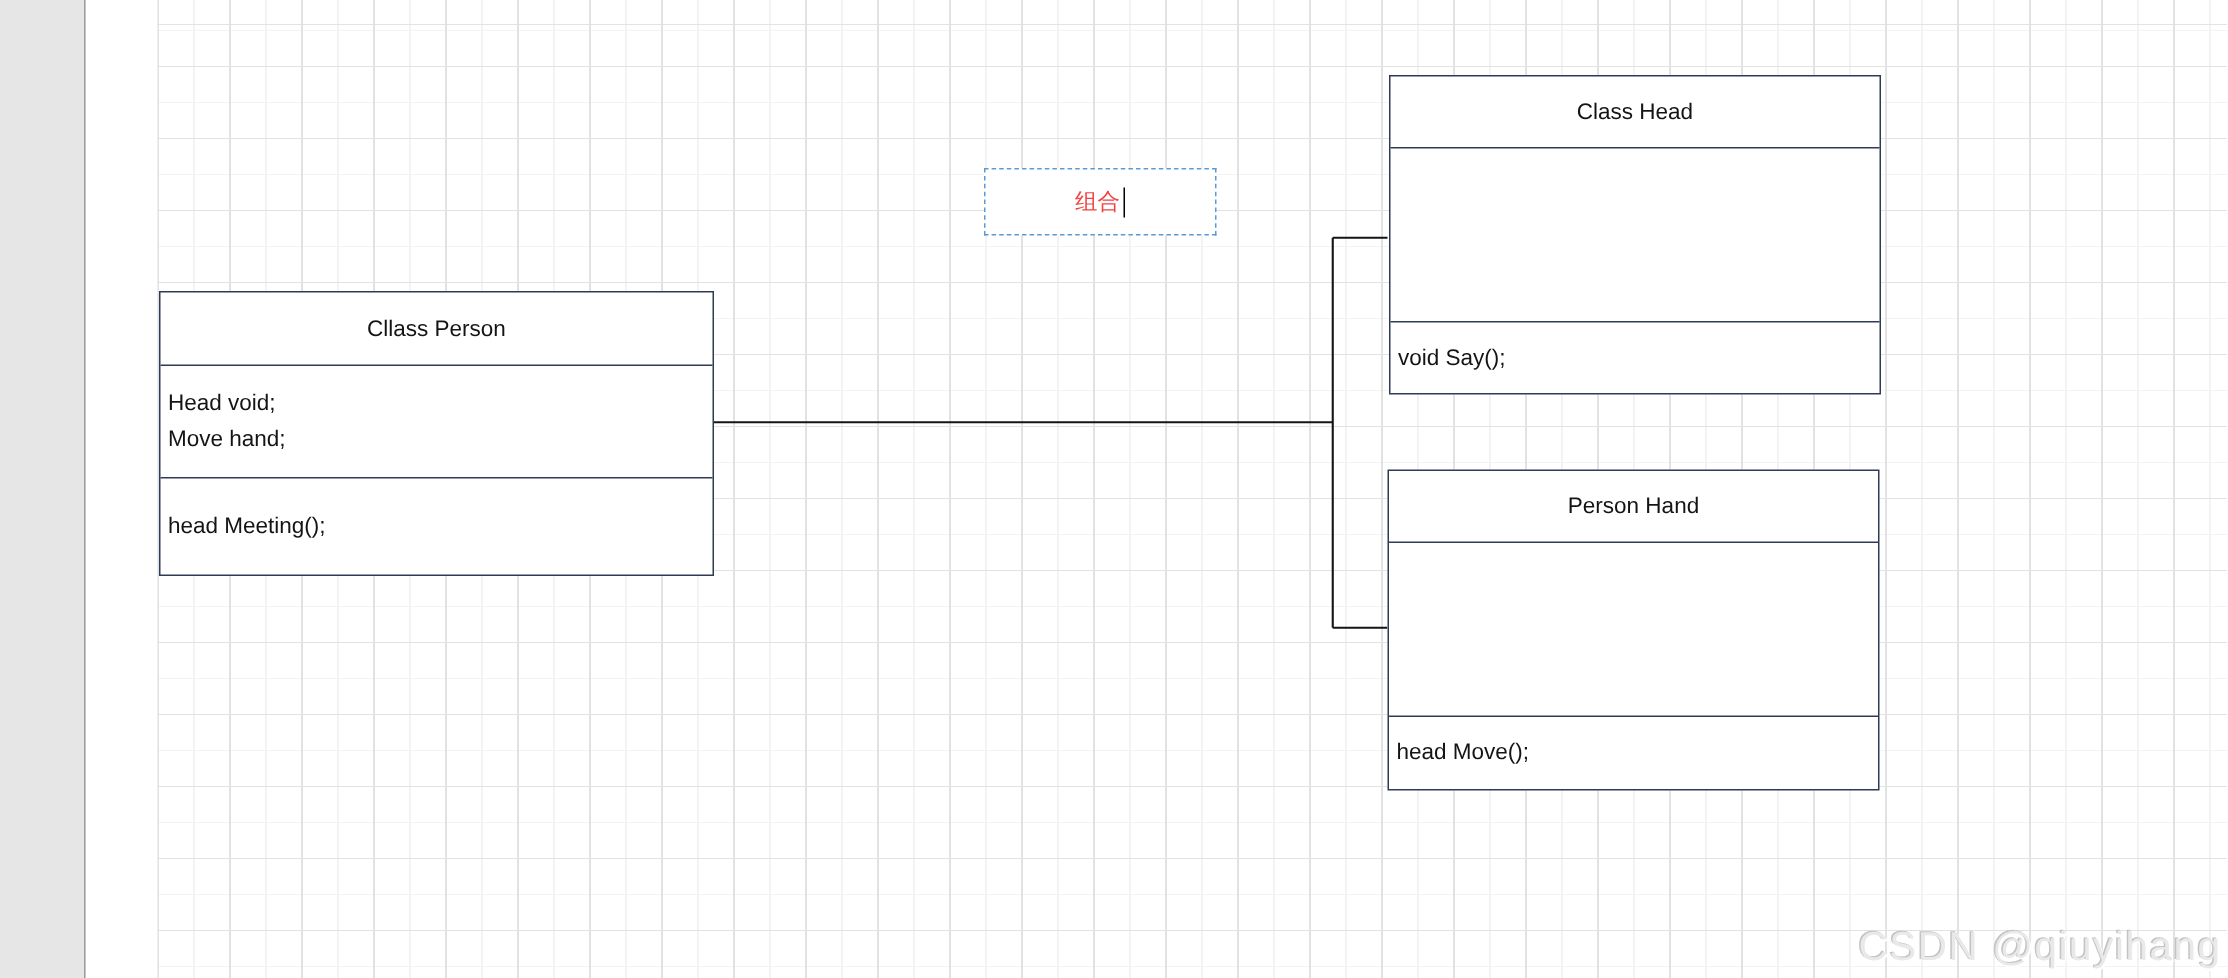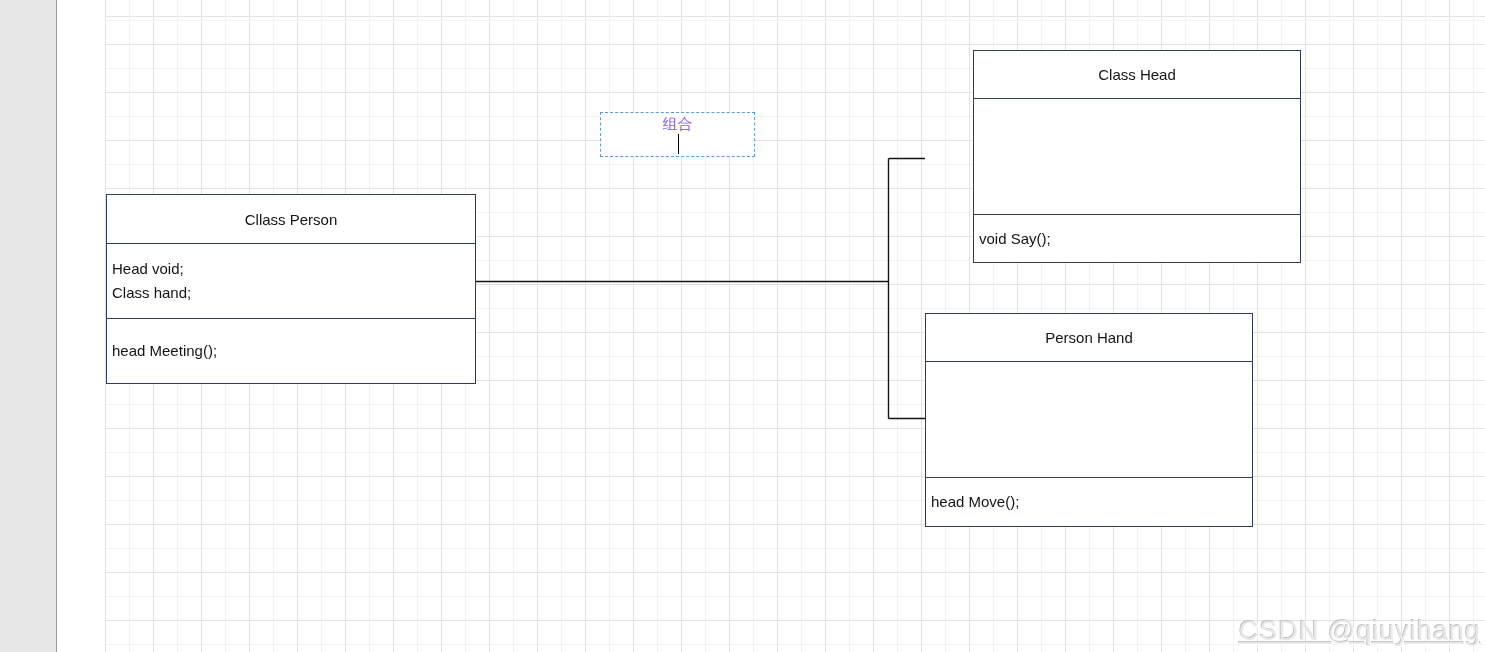--- a/index.html
+++ b/index.html
@@ -30,42 +30,42 @@
     justify-content:center; flex:0 0 auto; }
   .uml-fields { border-bottom:1.5px solid #2f3b55; display:flex; flex-direction:column;
     justify-content:center; padding-left:5px; line-height:24px; }
   .uml-methods { display:flex; flex-direction:column; justify-content:center;
     padding-left:5px; line-height:22px; flex:1 1 auto; }
 
   #box-person { left:106px; top:194px; width:370px; height:190px; }
   #box-person .uml-title   { height:49px; }
   #box-person .uml-fields  { height:75px; }
 
-  #box-head { left:973px; top:50px; width:328px; height:213px; }
+  #box-head { left:926px; top:50px; width:328px; height:213px; }
   #box-head .uml-title  { height:48px; }
   #box-head .uml-fields { flex:1 1 auto; border-bottom:1.5px solid #2f3b55; }
   #box-head .uml-methods{ flex:0 0 47px; }
 
   #box-hand { left:925px; top:313px; width:328px; height:214px; }
   #box-hand .uml-title  { height:48px; }
   #box-hand .uml-fields { flex:1 1 auto; border-bottom:1.5px solid #2f3b55; }
   #box-hand .uml-methods{ flex:0 0 48px; }
 
   
-  .edge-label { position:absolute; left:600px; top:112px; width:155px; height:45px;
+  .edge-label { position:absolute; left:656px; top:112px; width:155px; height:45px;
     background:#ffffff; border:1.6px dashed #5b9bd5;
     display:flex; align-items:center; justify-content:center;
-    font-size:15px; color:#8b5cf6;flex-direction:column; }
+    font-size:15px; color:#ef4444; }
   .caret { display:inline-block; width:1.6px; height:20px; background:#000;
     margin-left:2px; vertical-align:middle; animation:blink 1.1s step-end infinite; }
   @keyframes blink { 50% { opacity:0; } }
 
   
   .watermark { position:absolute; right:4px; bottom:5px; font-size:27px; letter-spacing:1px;
-    color:#e9e9e9; text-shadow:-1px -1px 0 #c3c3c3, 1px 1px 0 #ffffff; user-select:none;text-decoration:underline; }
+    color:#e9e9e9; text-shadow:-1px -1px 0 #c3c3c3, 1px 1px 0 #ffffff; user-select:none; }
 </style>
 </head>
 <body>
 
 <div class="stage">
 
   <div class="left-strip"></div>
 
   <div class="grid"></div>
 
@@ -76,21 +76,21 @@
       <path d="M888.5,158.5 H925"></path>
       <path d="M888.5,418.5 H925"></path>
     </g>
     <polygon points="434.5,281.5 444,275.6 453.5,281.5 444,287.4" fill="#141414"></polygon>
   </svg>
 
   <div class="uml-class" id="box-person">
     <div class="uml-title">Cllass Person</div>
     <div class="uml-fields">
       <div>Head void;</div>
-      <div>Class hand;</div>
+      <div>Move hand;</div>
     </div>
     <div class="uml-methods">
       <div>head Meeting();</div>
     </div>
   </div>
 
   <div class="uml-class" id="box-head">
     <div class="uml-title">Class Head</div>
     <div class="uml-fields"></div>
     <div class="uml-methods">

